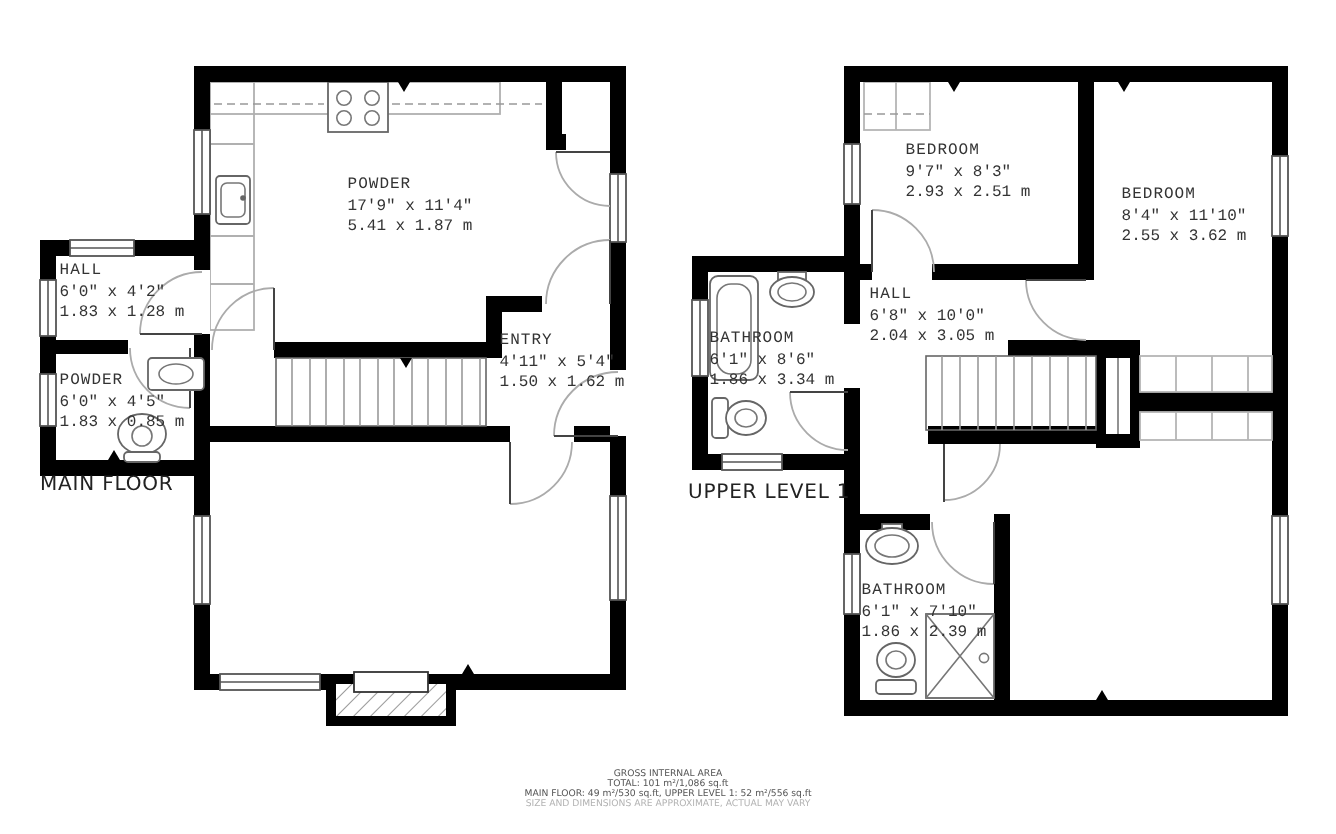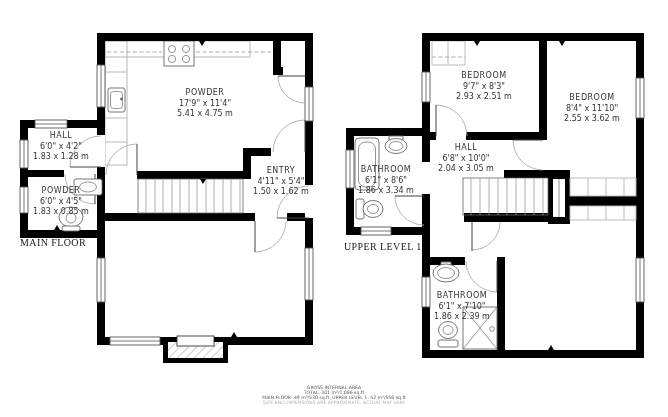--- a/index.html
+++ b/index.html
@@ -14,24 +14,24 @@
   .leaf{stroke:#444;stroke-width:1;fill:none;}
   .tread{stroke:#9a9a9a;stroke-width:.8;fill:none;}
   .soutline{fill:none;stroke:#666;stroke-width:.8;}
   .fix{fill:#fff;stroke:#666;stroke-width:.9;}
   .fxl{fill:none;stroke:#777;stroke-width:.8;}
   .fx{fill:none;stroke:#b0b0b0;stroke-width:.9;}
   .closet{fill:none;stroke:#b5b5b5;stroke-width:.9;}
   .dash{stroke:#999;stroke-width:.8;stroke-dasharray:4 2.5;fill:none;}
   .marker{fill:#000;}
   .fpbox{fill:#fff;stroke:#333;stroke-width:.9;}
-  .room-label{position:absolute;transform:translateX(-50%);text-align:center;
-              font-size:8px;line-height:10.5px;color:#333;white-space:nowrap;}
+  .room-label{position:absolute;transform:translateX(-50%);
+              font-size:8px;line-height:10.5px;color:#333;white-space:nowrap;font-family:Liberation Mono, monospace;}
   .room-label .rname{letter-spacing:.5px;}
-  .floor-title{position:absolute;font-size:10px;color:#222;letter-spacing:.4px;white-space:nowrap;font-family:Liberation Serif, serif;}
+  .floor-title{position:absolute;font-size:10px;color:#222;letter-spacing:.4px;white-space:nowrap;}
   .footer{position:absolute;left:0;top:385px;width:668px;text-align:center;
           font-size:4.6px;line-height:5px;color:#555;}
   .footer .muted{color:#b3b3b3;}
 </style>
 </head>
 <body>
 
 <div class="canvas">
 
 <svg class="plan-svg" width="668" height="417" viewBox="0 0 668 417">
@@ -313,21 +313,21 @@
       <path class="marker" d="M559,41 L565,41 L562,46 Z"></path>
       <path class="marker" d="M550,172 L556,172 L553,177 Z"></path>
       <path class="marker" d="M548,350 L554,350 L551,345 Z"></path>
     </g>
   </g>
 </svg>
 
 <div class="room-label" style="left:205px;top:88px">
   <div class="rname">POWDER</div>
   <div>17'9" x 11'4"</div>
-  <div>5.41 x 4.75 m</div>
+  <div>5.41 x 1.87 m</div>
 </div>
 <div class="room-label" style="left:61px;top:131px">
   <div class="rname">HALL</div>
   <div>6'0" x 4'2"</div>
   <div>1.83 x 1.28 m</div>
 </div>
 <div class="room-label" style="left:61px;top:186px">
   <div class="rname">POWDER</div>
   <div>6'0" x 4'5"</div>
   <div>1.83 x 0.85 m</div>

